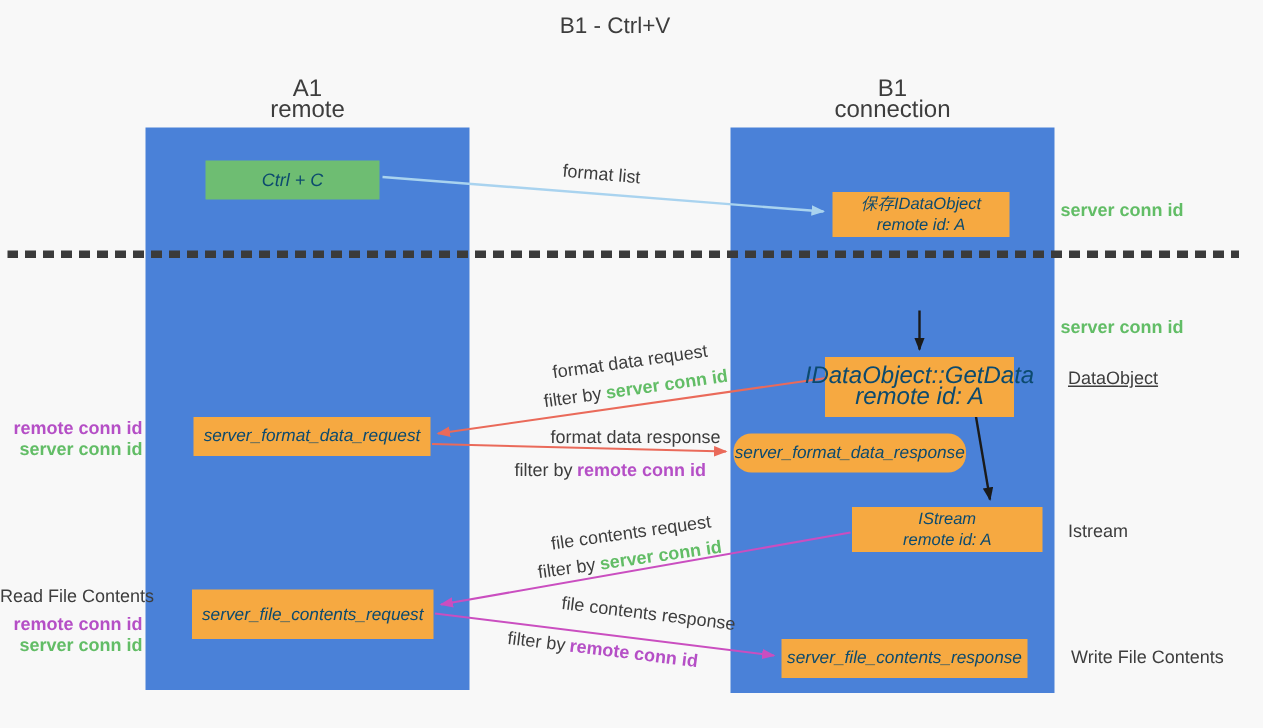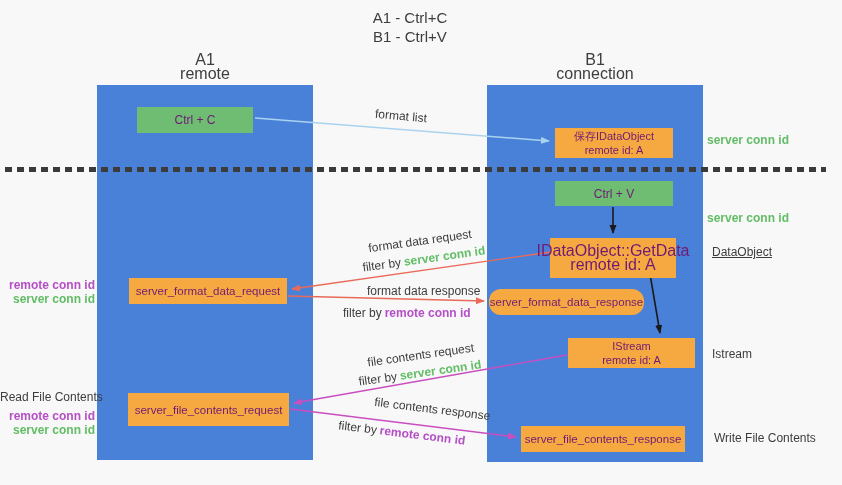--- a/index.html
+++ b/index.html
@@ -28,21 +28,21 @@
     color:#3d3d3d;font-size:16px;line-height:14px;z-index:4;
   }
   .divider{
     position:absolute;left:5px;top:167px;width:821px;height:5px;
     background:repeating-linear-gradient(90deg,#3b3b3b 0 7px,transparent 7px 12px);
     z-index:3;
   }
   .node{
     position:absolute;z-index:5;
     display:flex;flex-direction:column;align-items:center;justify-content:center;
-    color:#701a75;text-align:center;
+    color:#0c4a6e;text-align:center;font-style:italic;
   }
   .node.green{background:#6ebd72;font-size:12px;}
   .node.orange{background:#f6a941;font-size:11.5px;line-height:14px;}
   .side-label{
     position:absolute;z-index:4;font-size:12px;color:#3d3d3d;white-space:nowrap;
   }
   .side-label.right-align{text-align:right;}
   .conn-green{color:#62bd66;font-weight:bold;}
   .conn-purple{color:#b54fc6;font-weight:bold;}
   .arrow-label{
@@ -80,40 +80,36 @@
     <line x1="255" y1="118" x2="549" y2="141" stroke="#a9d3ef" stroke-width="1.6" marker-end="url(#m-blue)"></line>
     <line x1="613" y1="207" x2="613" y2="233" stroke="#1a1a1a" stroke-width="1.6" marker-end="url(#m-black)"></line>
     <line x1="551" y1="252" x2="292" y2="289" stroke="#ea6a5a" stroke-width="1.4" marker-end="url(#m-red)"></line>
     <line x1="288" y1="296" x2="484" y2="301" stroke="#ea6a5a" stroke-width="1.4" marker-end="url(#m-red)"></line>
     <line x1="649" y1="268" x2="660" y2="333" stroke="#1a1a1a" stroke-width="1.6" marker-end="url(#m-black)"></line>
     <line x1="567" y1="355" x2="294" y2="403" stroke="#ca4ec0" stroke-width="1.4" marker-end="url(#m-magenta)"></line>
     <line x1="290" y1="409" x2="516" y2="437" stroke="#ca4ec0" stroke-width="1.4" marker-end="url(#m-magenta)"></line>
   </svg>
 
   <div class="title">
-    <div>A1 - Ctrl+C</div>
     <div>B1 - Ctrl+V</div>
   </div>
 
   <div class="lane-header" style="left:97px;">
     <div>A1</div>
     <div>remote</div>
   </div>
   <div class="lane-header" style="left:487px;">
     <div>B1</div>
     <div>connection</div>
   </div>
 
   <div class="divider"></div>
 
   <div class="node green" style="left:137px;top:107px;width:116px;height:26px;">
     <div>Ctrl + C</div>
-  </div>
-  <div class="node green" style="left:555px;top:181px;width:118px;height:25px;">
-    <div>Ctrl + V</div>
   </div>
   <div class="node orange stack" style="left:555px;top:128px;width:118px;height:30px;font-size:11px;">
     <div>保存IDataObject</div>
     <div>remote id: A</div>
   </div>
   <div class="node orange stack" style="left:550px;top:238px;width:126px;height:40px;font-size:16px;">
     <div>IDataObject::GetData</div>
     <div>remote id: A</div>
   </div>
   <div class="node orange stack" style="left:568px;top:338px;width:127px;height:30px;font-size:11px;">

